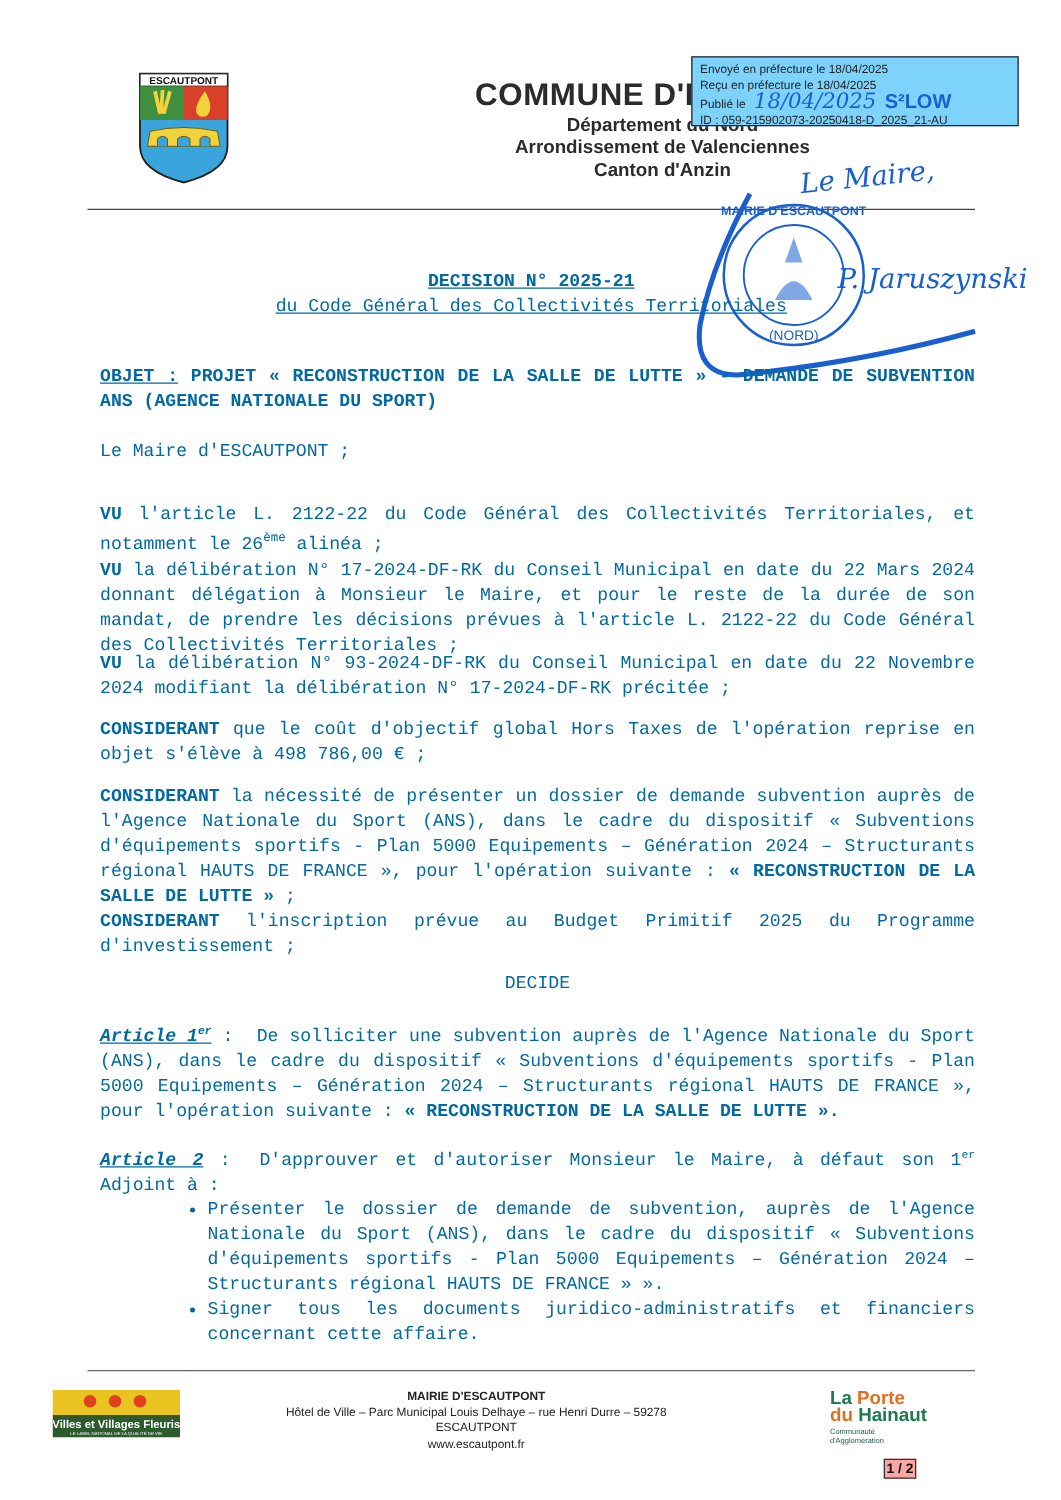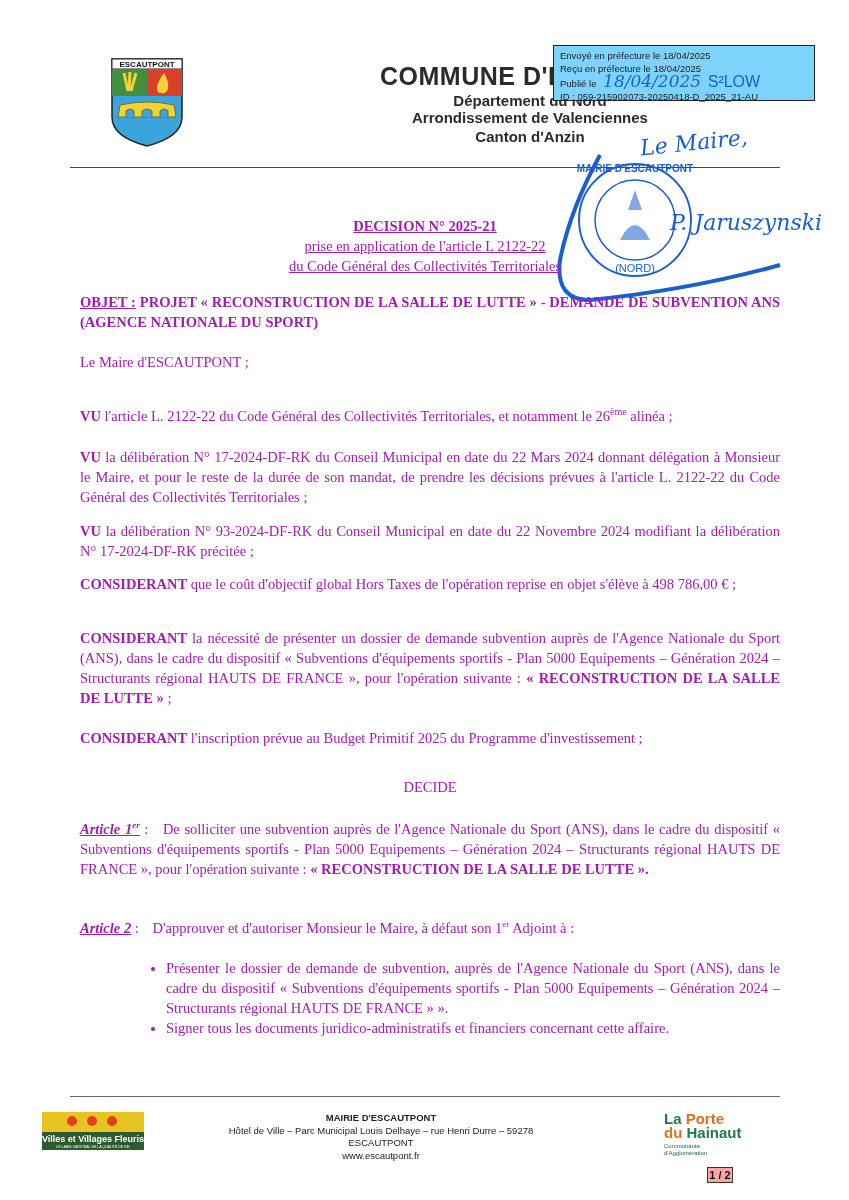--- a/index.html
+++ b/index.html
@@ -7,21 +7,21 @@
   .abs { position:absolute; }
   .crest { left:110px; top:57px; width:74px; height:90px; }
   .hdr-title { left:380px; top:62px; font-size:25px; font-weight:bold; letter-spacing:0.5px; color:#2b2b2b; white-space:nowrap; }
   .hdr-line { text-align:center; font-weight:bold; font-size:15px; color:#2b2b2b; white-space:nowrap; }
   .hdr-dep { left:420px; top:92px; width:220px; }
   .hdr-arr { left:380px; top:109px; width:300px; }
   .hdr-can { left:420px; top:128px; width:220px; }
   .rule { left:70px; width:710px; height:0; border-top:1px solid #444; }
   .stampbox { left:553px; top:45px; width:262px; height:56px; border:1.5px solid #222; background:#7dd3fc; font-size:9.5px; color:#222; padding:3px 6px; box-sizing:border-box; line-height:13px; }
   .stampbox .pub { color:#1a5fd0; font-family:"DejaVu Serif", serif; font-style:italic; font-size:17px; margin-left:4px;text-align:right; }
-  .doc { font-family:Liberation Serif, serif; font-size:14.5px; line-height:20px; color:#a21caf; }
+  .doc { font-family:Liberation Mono, monospace; font-size:14.5px; line-height:20px; color:#0369a1; }
   .center { text-align:center; }
   .u { text-decoration:underline; }
   .b { font-weight:bold; }
   .dec-title { left:200px; top:216px; width:450px; }
   .para { left:80px; width:700px; text-align:justify; }
   .bullets { left:146px; width:634px; }
   .bullets li { margin-bottom:0; text-align:justify; }
   ul { margin:0; padding-left:20px; }
   .footer-line { left:70px; top:1096px; width:710px; border-top:1px solid #666; }
   .ffl { left:42px; top:1112px; width:102px; height:38px;border-radius:13px; }
@@ -51,21 +51,21 @@
 <div class="abs hdr-line hdr-dep">Département du Nord</div>
 <div class="abs hdr-line hdr-arr">Arrondissement de Valenciennes</div>
 <div class="abs hdr-line hdr-can">Canton d'Anzin</div>
 
 <div class="abs stampbox">
   <div>Envoyé en préfecture le 18/04/2025</div>
   <div>Reçu en préfecture le 18/04/2025</div>
   <div style="height:15px; white-space:nowrap;">
     <span>Publié le</span>
     <span class="pub">18/04/2025</span>
-    <span class="pub" style="font-style:normal; font-weight:normal; font-size:16px; font-family:'Liberation Sans', sans-serif;">S²LOW</span>
+    <span class="pub" style="font-style:normal; font-weight:bold; font-size:16px; font-family:'Liberation Sans', sans-serif;">S²LOW</span>
   </div>
   <div>ID : 059-215902073-20250418-D_2025_21-AU</div>
 </div>
 
 <div class="abs" style="left:640px; top:130px; color:#1a5fd0; font-family:'DejaVu Serif', serif; font-style:italic; font-size:22px; transform:rotate(-6deg);">Le Maire,</div>
 
 <div class="abs rule" style="top:167px;"></div>
 
 <div class="abs sig-layer">
   <svg width="300" height="160" viewBox="0 0 300 160">
@@ -74,21 +74,20 @@
     <path d="M105 40 L98 60 L112 60 Z M90 90 Q105 60 120 90 Z" fill="#1a5fd0" opacity="0.55"></path>
     <text x="105" y="22" font-size="10" font-weight="bold" text-anchor="middle" fill="#1a5fd0" font-family="Liberation Sans, sans-serif">MAIRIE D'ESCAUTPONT</text>
     <text x="105" y="122" font-size="11" text-anchor="middle" fill="#1a5fd0" font-family="Liberation Sans, sans-serif">(NORD)</text>
     <path d="M70 5 Q40 60 30 110 Q25 150 60 150 Q160 140 250 115" fill="none" stroke="#1a5fd0" stroke-width="4"></path>
     <text x="140" y="80" font-size="22" fill="#1a5fd0" font-style="italic" font-family="DejaVu Serif, serif">P. Jaruszynski</text>
   </svg>
 </div>
 
 <div class="abs doc center dec-title">
   <div class="b u">DECISION N° 2025-21</div>
-  <div class="u">prise en application de l'article L 2122-22</div>
   <div class="u">du Code Général des Collectivités Territoriales</div>
 </div>
 
 <div class="abs doc para b" style="top:292px;">
   <span class="u">OBJET :</span>
   <span>PROJET « RECONSTRUCTION DE LA SALLE DE LUTTE » - DEMANDE DE SUBVENTION ANS (AGENCE NATIONALE DU SPORT)</span>
 </div>
 
 <div class="abs doc para" style="top:352px;">Le Maire d'ESCAUTPONT ;</div>
 

